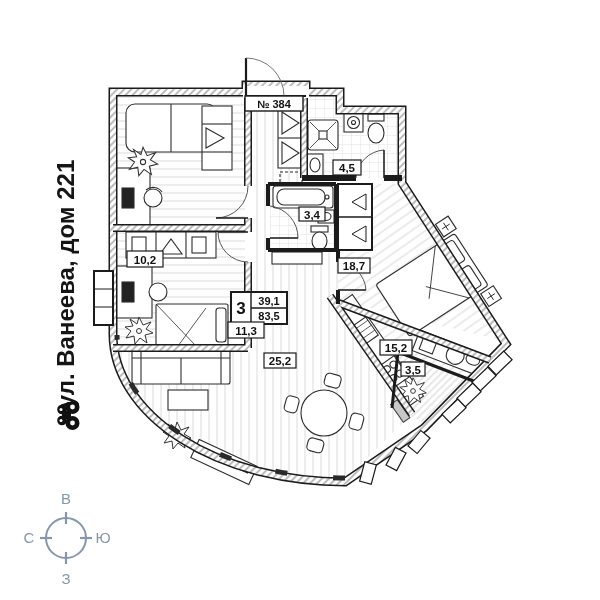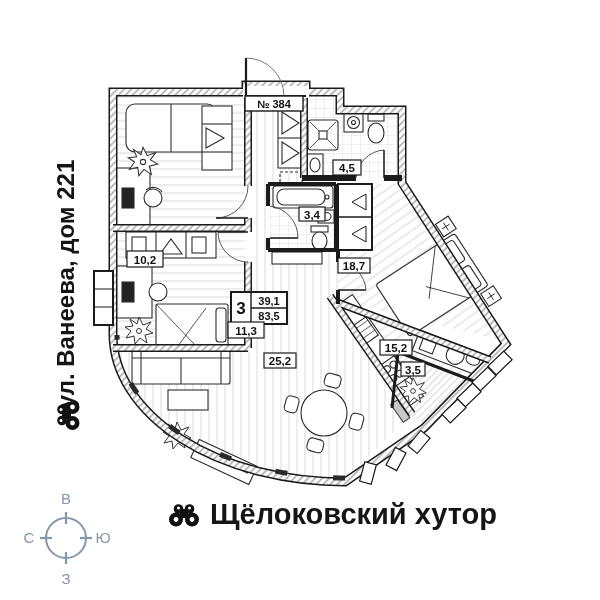--- a/index.html
+++ b/index.html
@@ -315,26 +315,20 @@
 <div id="street">
   <span>ул. Ванеева, дом 221</span>
 </div>
 <svg id="street-icon" width="34" height="34" viewBox="0 0 34 34">
   <g transform="translate(4,28) rotate(-90)">
         <use href="#binoc"></use>
       </g>
 </svg>
 
 
-<div id="district">
-  <svg width="32" height="26" viewBox="0 0 32 26">
-    <use href="#binoc" transform="translate(1,1)"></use>
-  </svg>
-  <span>Щёлоковский хутор</span>
-</div>
 
 
 <svg id="compass" width="104" height="104" viewBox="0 0 104 104">
   <circle cx="52" cy="52" r="20" fill="none" stroke="#8696ab" stroke-width="2"></circle>
   <g stroke="#8696ab" stroke-width="2.2">
     <line x1="52" y1="26" x2="52" y2="38"></line>
     <line x1="66" y1="52" x2="78" y2="52"></line>
     <line x1="52" y1="66" x2="52" y2="78"></line>
     <line x1="26" y1="52" x2="38" y2="52"></line>
   </g>

